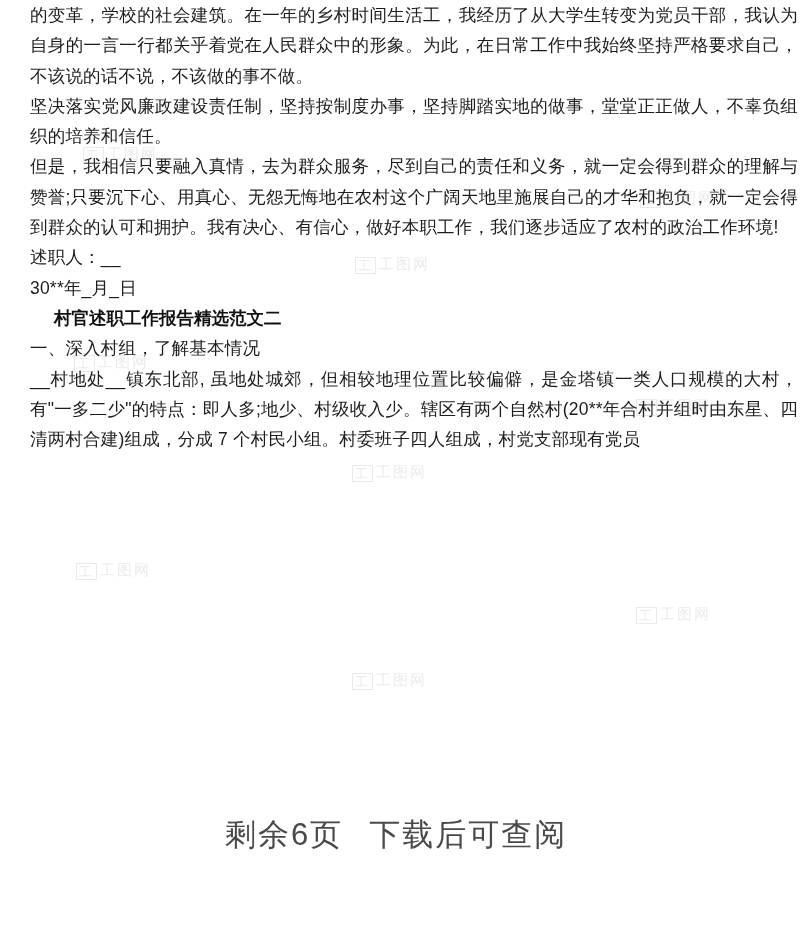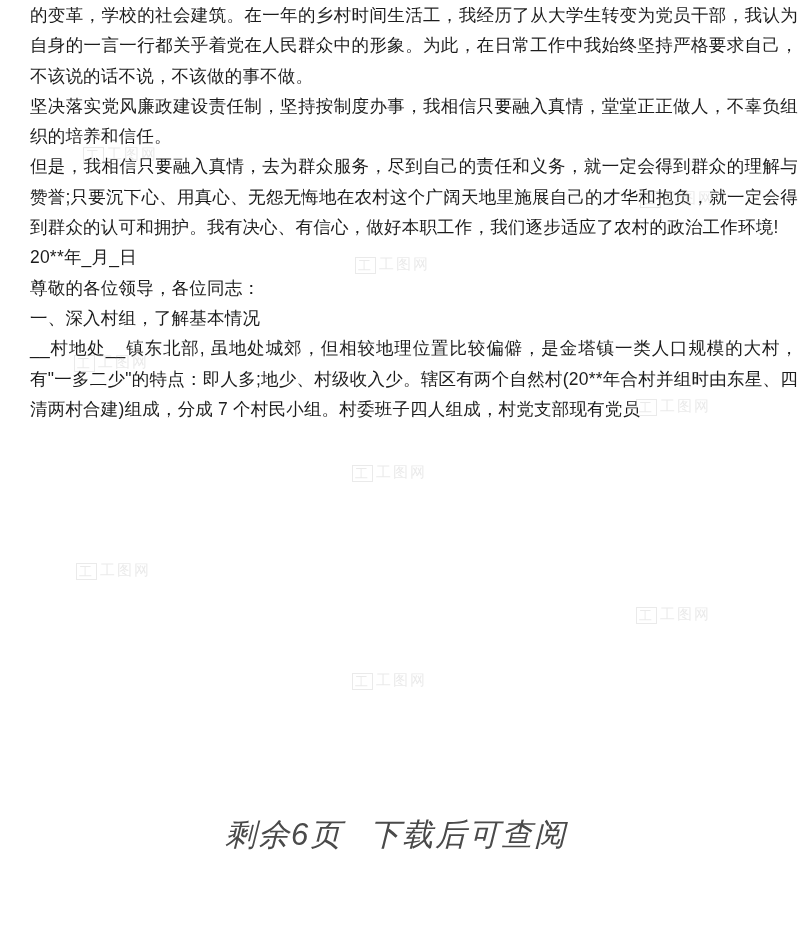--- a/index.html
+++ b/index.html
@@ -92,21 +92,20 @@
     position: absolute;
     left: 0;
     top: 814px;
     width: 792px;
     text-align: center;
     font-size: 31px;
     color: #4a4a4a;
     letter-spacing: 2px;
     z-index: 7;
     font-family: "Liberation Sans", sans-serif;
-    font-style: italic;
   }
   .footer-note .gap {
     display: inline-block;
     width: 26px;
   }
 </style>
 </head>
 <body>
 
 <div class="page">
@@ -121,24 +120,25 @@
     <div class="wm" style="left:636px; top:397px;"><span class="wm-box">工</span><span>工图网</span></div>
     <div class="wm" style="left:352px; top:463px;"><span class="wm-box">工</span><span>工图网</span></div>
     <div class="wm" style="left:76px; top:561px;"><span class="wm-box">工</span><span>工图网</span></div>
     <div class="wm" style="left:636px; top:605px;"><span class="wm-box">工</span><span>工图网</span></div>
     <div class="wm" style="left:352px; top:671px;"><span class="wm-box">工</span><span>工图网</span></div>
     <div class="wm" style="left:76px; top:769px;"><span class="wm-box">工</span><span>工图网</span></div>
   </div>
 
   <div class="doc-body">
     <p class="para">的变革，学校的社会建筑。在一年的乡村时间生活工，我经历了从大学生转变为党员干部，我认为自身的一言一行都关乎着党在人民群众中的形象。为此，在日常工作中我始终坚持严格要求自己，不该说的话不说，不该做的事不做。</p>
-    <p class="para">坚决落实党风廉政建设责任制，坚持按制度办事，我相信只要融入真情，堂堂正正做人，不辜负组织的培养和信任。</p>
+    <p class="para">坚决落实党风廉政建设责任制，坚持按制度办事，坚持脚踏实地的做事，堂堂正正做人，不辜负组织的培养和信任。</p>
     <p class="para">但是，我相信只要融入真情，去为群众服务，尽到自己的责任和义务，就一定会得到群众的理解与赞誉;只要沉下心、用真心、无怨无悔地在农村这个广阔天地里施展自己的才华和抱负，就一定会得到群众的认可和拥护。我有决心、有信心，做好本职工作，我们逐步适应了农村的政治工作环境!</p>
-    <p class="para">20**年_月_日</p>
-    <p class="para">尊敬的各位领导，各位同志：</p>
+    <p class="para">述职人：__</p>
+    <p class="para">30**年_月_日</p>
+    <p class="heading">村官述职工作报告精选范文二</p>
     <p class="para">一、深入村组，了解基本情况</p>
     <p class="para">__村地处__镇东北部, 虽地处城郊，但相较地理位置比较偏僻，是金塔镇一类人口规模的大村，有"一多二少"的特点：即人多;地少、村级收入少。辖区有两个自然村(20**年合村并组时由东星、四清两村合建)组成，分成 7 个村民小组。村委班子四人组成，村党支部现有党员</p>
   </div>
 
   <div class="footer-fade"></div>
   <div class="footer-note">
     <span>剩余6页</span><span class="gap"></span><span>下载后可查阅</span>
   </div>
 
 </div>

